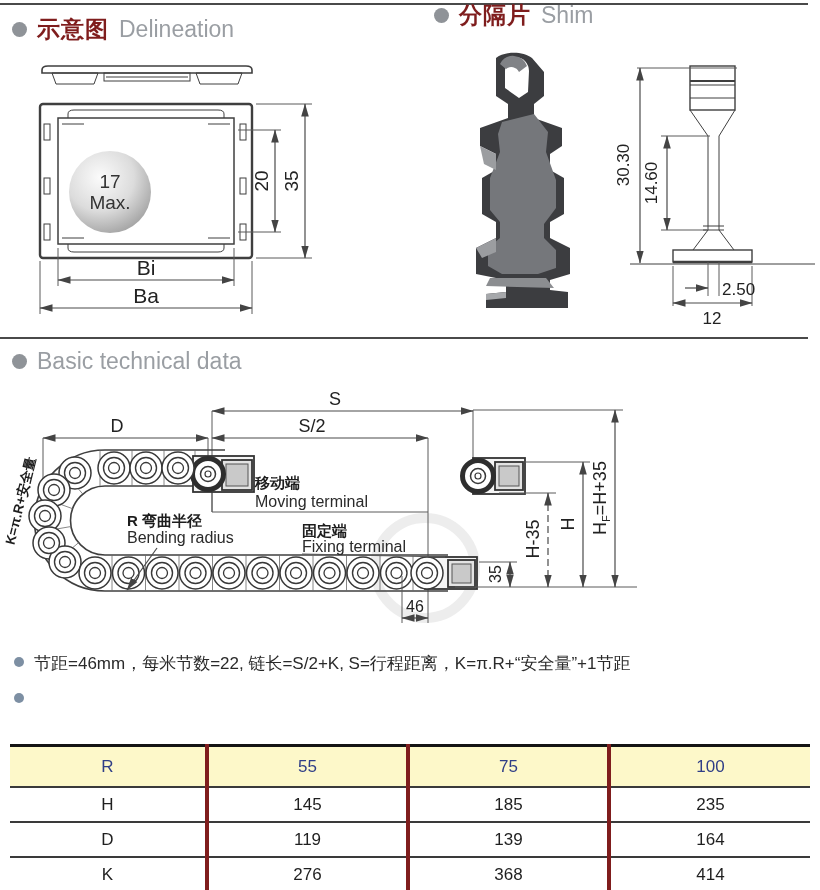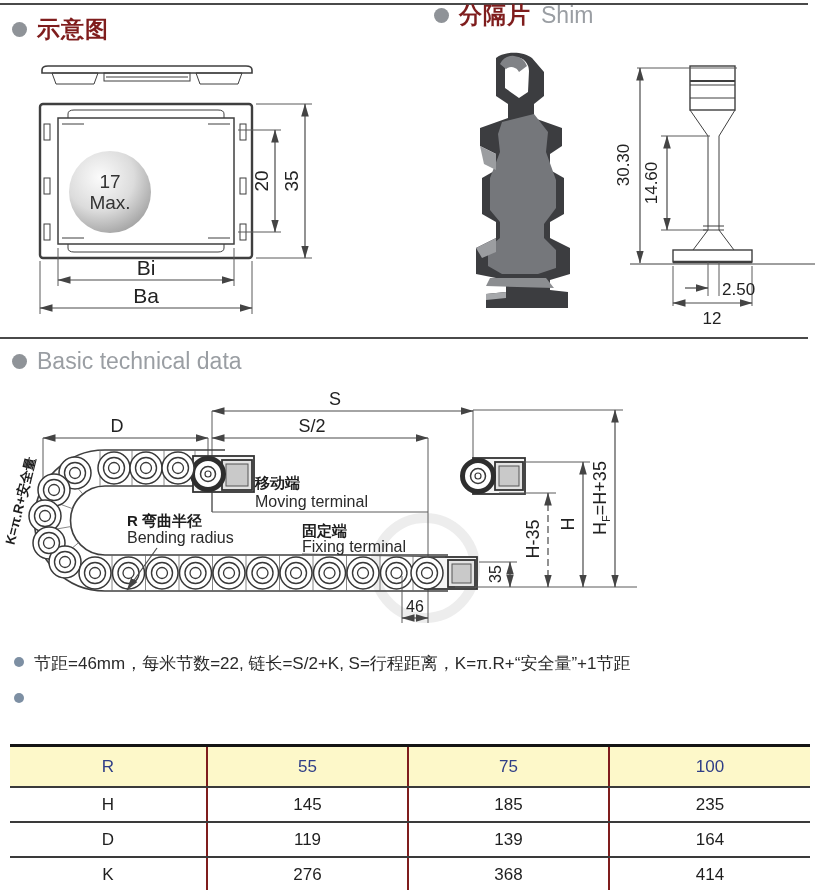--- a/index.html
+++ b/index.html
@@ -12,36 +12,37 @@
   .sec-head .zh{font-size:23px;font-weight:bold;color:#7f1d1d;letter-spacing:1px;}
   .sec-head .en{font-size:23px;color:#9a9ea3;}
   .note-line{position:absolute;display:flex;align-items:flex-start;gap:10px;font-size:17px;color:#2a2a2a;}
   .note-line .nbullet{width:10px;height:10px;border-radius:50%;background:#7d8fa3;margin-top:5px;flex:0 0 auto;}
   table.spec{position:absolute;left:10px;top:744px;width:800px;border-collapse:collapse;table-layout:fixed;
              border-top:3px solid #141414;border-bottom:3px solid #141414;font-size:17px;}
   table.spec th{height:37px;background:#fdf8c9;color:#2f3e87;font-weight:normal;
                 border-bottom:2px solid #3a3a3a;text-align:center;}
   table.spec td{height:31px;text-align:center;color:#1f1f1f;border-bottom:2px solid #3a3a3a;}
   table.spec tr:last-child td{border-bottom:none;}
-  table.spec th+th, table.spec td+td{border-left:2px solid #7f1d1d;}
+  table.spec th+th, table.spec td+td{border-left:4px solid #7f1d1d;}
   svg text{font-family:"Liberation Sans","DejaVu Sans",sans-serif;}
   .dln{stroke:#3f3f3f;fill:none;}
   .dim{stroke:#4a4a4a;stroke-width:1.2;fill:none;}
   .ext{stroke:#5a5a5a;stroke-width:1;fill:none;}
   .ring{stroke:#383838;fill:#fff;}
 </style>
 </head>
 <body>
 
 <div class="hairline" style="left:0;top:3px;width:808px;"></div>
 <div class="hairline" style="left:0;top:337px;width:808px;"></div>
 
 <div class="sec-head" style="left:12px;top:14px;">
   <span class="bullet"></span>
   <span class="zh">示意图</span>
+  <span class="en">Delineation</span>
 </div>
 <div class="sec-head" style="left:434px;top:0;">
   <span class="bullet"></span>
   <span class="zh">分隔片</span>
   <span class="en">Shim</span>
 </div>
 <div class="sec-head" style="left:12px;top:348px;">
   <span class="bullet"></span>
   <span class="en">Basic technical data</span>
 </div>

